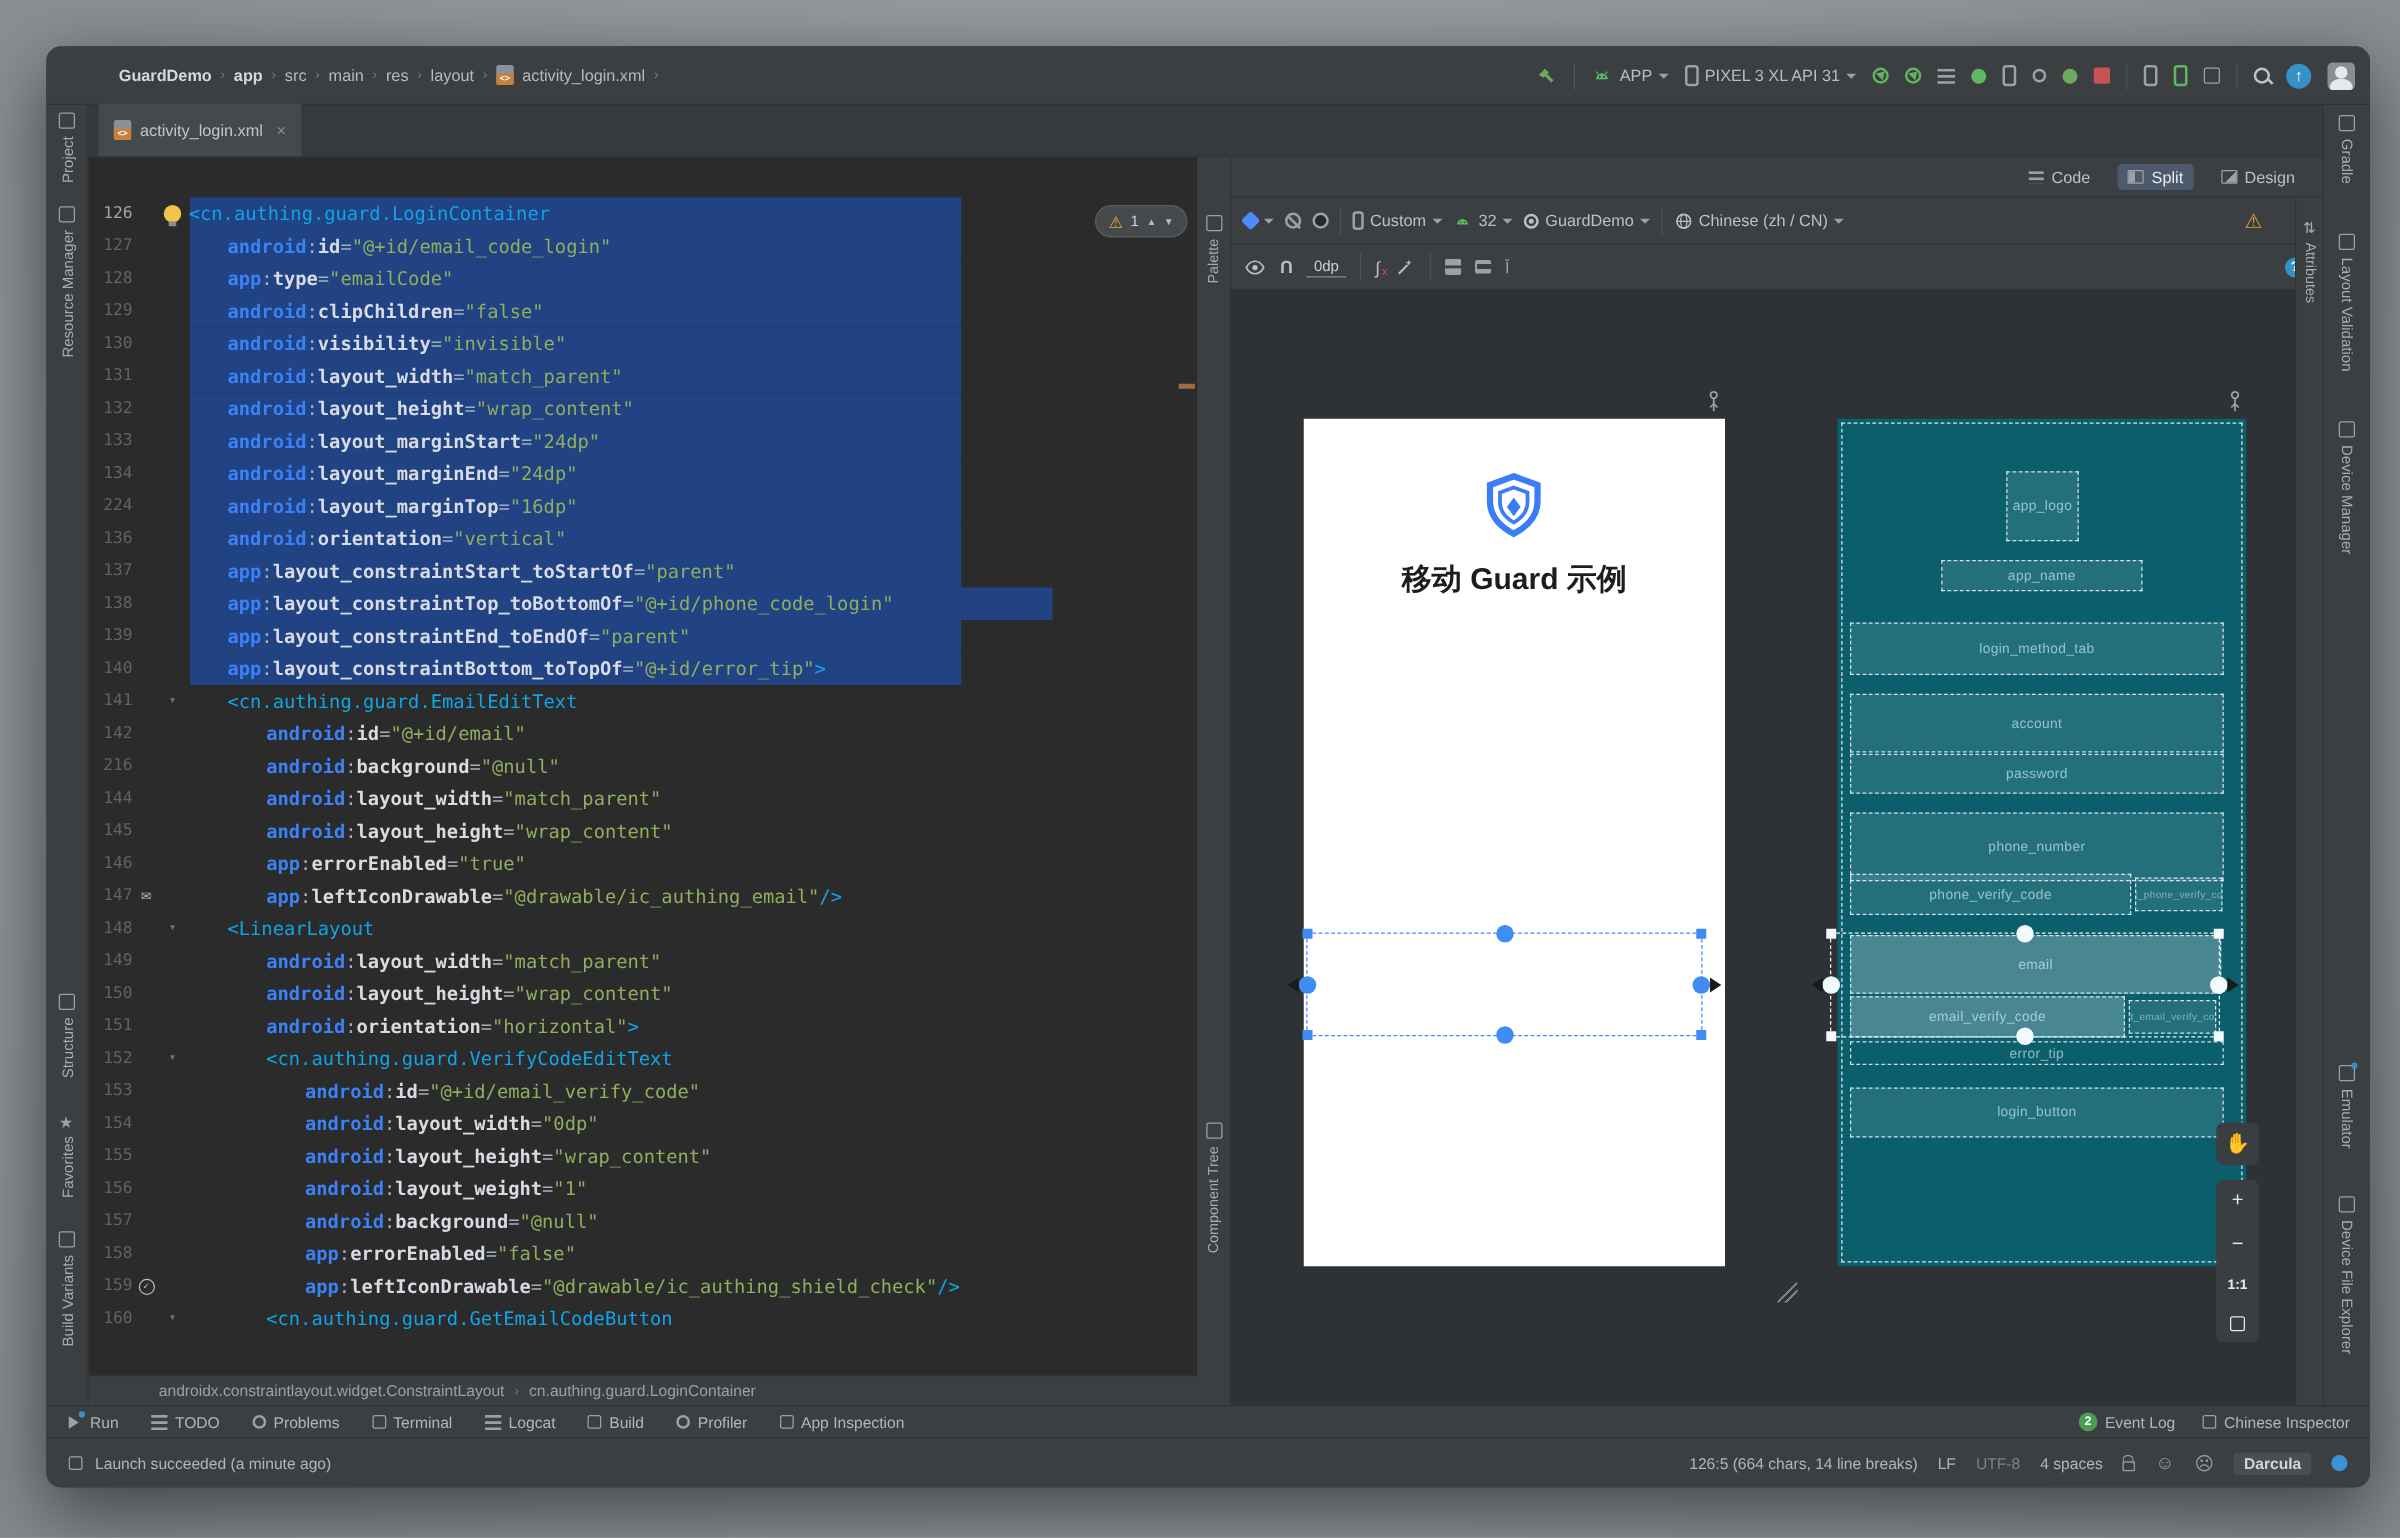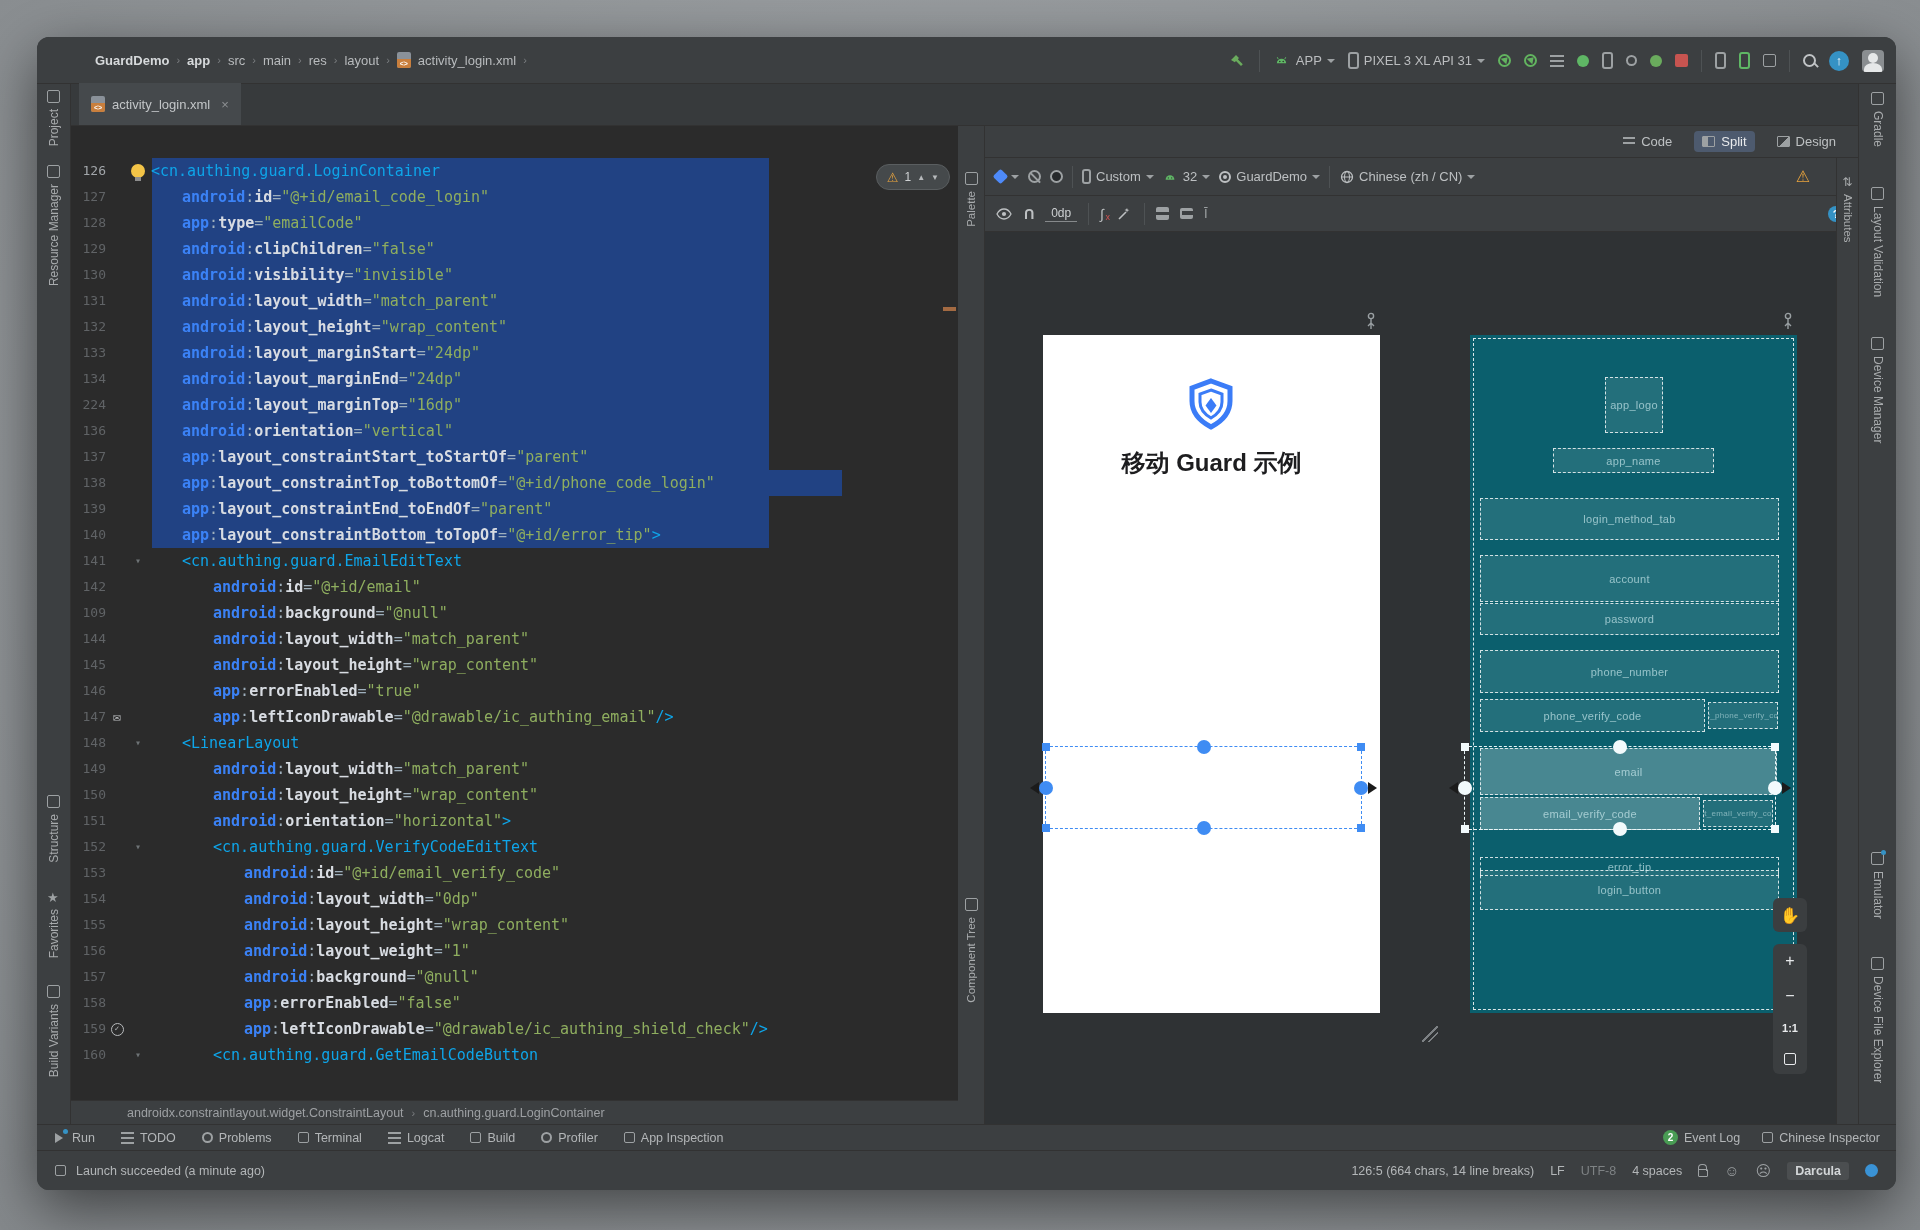--- a/index.html
+++ b/index.html
@@ -115,21 +115,21 @@
   .ptitle { position:absolute; left:0; top:112px; width:100%; text-align:center; font-size:24px; font-weight:bold; color:#1d1d1f; }
   .loginbtn { position:absolute; left:24px; top:554px; width:289px; height:36px; background:#3272f5; border-radius:2px;
               color:#fff; font-size:15px; display:flex; align-items:center; justify-content:center; }
 
   .bp { position:absolute; left:485px; top:103px; width:327px; height:678px; background:#0b5f6d;
         outline:1.5px dashed rgba(255,255,255,.85); outline-offset:-4px; }
   .bpbox { position:absolute; border:1px dashed rgba(255,255,255,.8); background:rgba(255,255,255,.10);
            display:flex; align-items:center; justify-content:center; color:rgba(220,245,248,.62);
            font-size:11px; letter-spacing:.3px; overflow:hidden; }
   .bpbox.hl { background:rgba(255,255,255,.25); }
-  .bpbox.slim { background:transparent;margin-top:24px; }
+  .bpbox.slim { background:transparent; }
   .bpbox.tiny { font-size:8px; color:rgba(220,245,248,.5); }
 
   
   .selrect { position:absolute; border:1.5px dashed #3f8cf3; }
   .selrect.white { border-color:#eaf6f8; }
   .h-sq { position:absolute; width:8px; height:8px; background:#3f8cf3; }
   .h-ci { position:absolute; width:14px; height:14px; border-radius:50%; background:#3f8cf3; }
   .white .h-sq { background:#f2fafc; } .white .h-ci { background:#f2fafc; }
   .arr { position:absolute; width:0; height:0; border:6px solid transparent; }
   .arr.r { border-left:9px solid #1b1b1b; } .arr.l { border-right:9px solid #1b1b1b; }
@@ -309,21 +309,21 @@
           <div class="crow"><div class="selbg" style="width: 617px;"></div><span class="lnum">133</span><span class="gcol"></span><span class="fcol"></span><span class="ctext" style="padding-left: 34px;"><span class="c-n">android</span><span class="c-p">:</span><span class="c-a">layout_marginStart</span><span class="c-p">=</span><span class="c-v">"24dp"</span></span></div>
           <div class="crow"><div class="selbg" style="width: 617px;"></div><span class="lnum">134</span><span class="gcol"></span><span class="fcol"></span><span class="ctext" style="padding-left: 34px;"><span class="c-n">android</span><span class="c-p">:</span><span class="c-a">layout_marginEnd</span><span class="c-p">=</span><span class="c-v">"24dp"</span></span></div>
           <div class="crow"><div class="selbg" style="width: 617px;"></div><span class="lnum">224</span><span class="gcol"></span><span class="fcol"></span><span class="ctext" style="padding-left: 34px;"><span class="c-n">android</span><span class="c-p">:</span><span class="c-a">layout_marginTop</span><span class="c-p">=</span><span class="c-v">"16dp"</span></span></div>
           <div class="crow"><div class="selbg" style="width: 617px;"></div><span class="lnum">136</span><span class="gcol"></span><span class="fcol"></span><span class="ctext" style="padding-left: 34px;"><span class="c-n">android</span><span class="c-p">:</span><span class="c-a">orientation</span><span class="c-p">=</span><span class="c-v">"vertical"</span></span></div>
           <div class="crow"><div class="selbg" style="width: 617px;"></div><span class="lnum">137</span><span class="gcol"></span><span class="fcol"></span><span class="ctext" style="padding-left: 34px;"><span class="c-n">app</span><span class="c-p">:</span><span class="c-a">layout_constraintStart_toStartOf</span><span class="c-p">=</span><span class="c-v">"parent"</span></span></div>
           <div class="crow"><div class="selbg" style="width: 690px;"></div><span class="lnum">138</span><span class="gcol"></span><span class="fcol"></span><span class="ctext" style="padding-left: 34px;"><span class="c-n">app</span><span class="c-p">:</span><span class="c-a">layout_constraintTop_toBottomOf</span><span class="c-p">=</span><span class="c-v">"@+id/phone_code_login"</span></span></div>
           <div class="crow"><div class="selbg" style="width: 617px;"></div><span class="lnum">139</span><span class="gcol"></span><span class="fcol"></span><span class="ctext" style="padding-left: 34px;"><span class="c-n">app</span><span class="c-p">:</span><span class="c-a">layout_constraintEnd_toEndOf</span><span class="c-p">=</span><span class="c-v">"parent"</span></span></div>
           <div class="crow"><div class="selbg" style="width: 617px;"></div><span class="lnum">140</span><span class="gcol"></span><span class="fcol"></span><span class="ctext" style="padding-left: 34px;"><span class="c-n">app</span><span class="c-p">:</span><span class="c-a">layout_constraintBottom_toTopOf</span><span class="c-p">=</span><span class="c-v">"@+id/error_tip"</span><span class="c-t">&gt;</span></span></div>
           <div class="crow"><span class="lnum">141</span><span class="gcol"></span><span class="fcol"><span class="foldv">▾</span></span><span class="ctext" style="padding-left: 34px;"><span class="c-t">&lt;cn.authing.guard.EmailEditText</span></span></div>
           <div class="crow"><span class="lnum">142</span><span class="gcol"></span><span class="fcol"></span><span class="ctext" style="padding-left: 65px;"><span class="c-n">android</span><span class="c-p">:</span><span class="c-a">id</span><span class="c-p">=</span><span class="c-v">"@+id/email"</span></span></div>
-          <div class="crow"><span class="lnum">109</span><span class="gcol"></span><span class="fcol"></span><span class="ctext" style="padding-left: 65px;"><span class="c-n">android</span><span class="c-p">:</span><span class="c-a">background</span><span class="c-p">=</span><span class="c-v">"@null"</span></span></div>
+          <div class="crow"><span class="lnum">216</span><span class="gcol"></span><span class="fcol"></span><span class="ctext" style="padding-left: 65px;"><span class="c-n">android</span><span class="c-p">:</span><span class="c-a">background</span><span class="c-p">=</span><span class="c-v">"@null"</span></span></div>
           <div class="crow"><span class="lnum">144</span><span class="gcol"></span><span class="fcol"></span><span class="ctext" style="padding-left: 65px;"><span class="c-n">android</span><span class="c-p">:</span><span class="c-a">layout_width</span><span class="c-p">=</span><span class="c-v">"match_parent"</span></span></div>
           <div class="crow"><span class="lnum">145</span><span class="gcol"></span><span class="fcol"></span><span class="ctext" style="padding-left: 65px;"><span class="c-n">android</span><span class="c-p">:</span><span class="c-a">layout_height</span><span class="c-p">=</span><span class="c-v">"wrap_content"</span></span></div>
           <div class="crow"><span class="lnum">146</span><span class="gcol"></span><span class="fcol"></span><span class="ctext" style="padding-left: 65px;"><span class="c-n">app</span><span class="c-p">:</span><span class="c-a">errorEnabled</span><span class="c-p">=</span><span class="c-v">"true"</span></span></div>
           <div class="crow"><span class="lnum">147</span><span class="gcol"><span class="mailic">✉</span></span><span class="fcol"></span><span class="ctext" style="padding-left: 65px;"><span class="c-n">app</span><span class="c-p">:</span><span class="c-a">leftIconDrawable</span><span class="c-p">=</span><span class="c-v">"@drawable/ic_authing_email"</span><span class="c-t">/&gt;</span></span></div>
           <div class="crow"><span class="lnum">148</span><span class="gcol"></span><span class="fcol"><span class="foldv">▾</span></span><span class="ctext" style="padding-left: 34px;"><span class="c-t">&lt;LinearLayout</span></span></div>
           <div class="crow"><span class="lnum">149</span><span class="gcol"></span><span class="fcol"></span><span class="ctext" style="padding-left: 65px;"><span class="c-n">android</span><span class="c-p">:</span><span class="c-a">layout_width</span><span class="c-p">=</span><span class="c-v">"match_parent"</span></span></div>
           <div class="crow"><span class="lnum">150</span><span class="gcol"></span><span class="fcol"></span><span class="ctext" style="padding-left: 65px;"><span class="c-n">android</span><span class="c-p">:</span><span class="c-a">layout_height</span><span class="c-p">=</span><span class="c-v">"wrap_content"</span></span></div>
           <div class="crow"><span class="lnum">151</span><span class="gcol"></span><span class="fcol"></span><span class="ctext" style="padding-left: 65px;"><span class="c-n">android</span><span class="c-p">:</span><span class="c-a">orientation</span><span class="c-p">=</span><span class="c-v">"horizontal"</span><span class="c-t">&gt;</span></span></div>
           <div class="crow"><span class="lnum">152</span><span class="gcol"></span><span class="fcol"><span class="foldv">▾</span></span><span class="ctext" style="padding-left: 65px;"><span class="c-t">&lt;cn.authing.guard.VerifyCodeEditText</span></span></div>
           <div class="crow"><span class="lnum">153</span><span class="gcol"></span><span class="fcol"></span><span class="ctext" style="padding-left: 96px;"><span class="c-n">android</span><span class="c-p">:</span><span class="c-a">id</span><span class="c-p">=</span><span class="c-v">"@+id/email_verify_code"</span></span></div>
@@ -482,21 +482,21 @@
       </div>
 
       <div class="bp" id="bp">
             <div class="bpbox " style="left: 10px; top: 535px; width: 299px; height: 40px;">login_button</div>
             <div class="bpbox slim" style="left: 10px; top: 498px; width: 299px; height: 19px;">error_tip</div>
             <div class="bpbox tiny" style="left: 233px; top: 465px; width: 70px; height: 27px;">get_email_verify_code</div>
             <div class="bpbox hl" style="left: 10px; top: 462px; width: 220px; height: 33px;">email_verify_code</div>
             <div class="bpbox hl" style="left: 10px; top: 413px; width: 297px; height: 47px;">email</div>
             <div class="bpbox tiny" style="left: 238px; top: 367px; width: 70px; height: 27px;">get_phone_verify_code</div>
             <div class="bpbox " style="left: 10px; top: 364px; width: 225px; height: 33px;">phone_verify_code</div>
-            <div class="bpbox " style="left: 10px; top: 315px; width: 299px; height: 43px;">phone_number</div>
+            <div class="bpbox " style="left: 10px; top: 315px; width: 299px; height: 55px;">phone_number</div>
             <div class="bpbox " style="left: 10px; top: 268px; width: 299px; height: 32px;">password</div>
             <div class="bpbox " style="left: 10px; top: 220px; width: 299px; height: 47px;">account</div>
             <div class="bpbox " style="left: 10px; top: 163px; width: 299px; height: 42px;">login_method_tab</div>
             <div class="bpbox " style="left: 83px; top: 113px; width: 161px; height: 25px;">app_name</div>
             <div class="bpbox " style="left: 135px; top: 42px; width: 58px; height: 56px;">app_logo</div>
         <div class="selrect white" style="left:-6px;top:411px;width:312px;height:84px">
           <span class="h-sq" style="left:-4px;top:-4px"></span>
               <span class="h-sq" style="right:-4px;top:-4px"></span>
           <span class="h-sq" style="left:-4px;bottom:-4px"></span>
               <span class="h-sq" style="right:-4px;bottom:-4px"></span>

